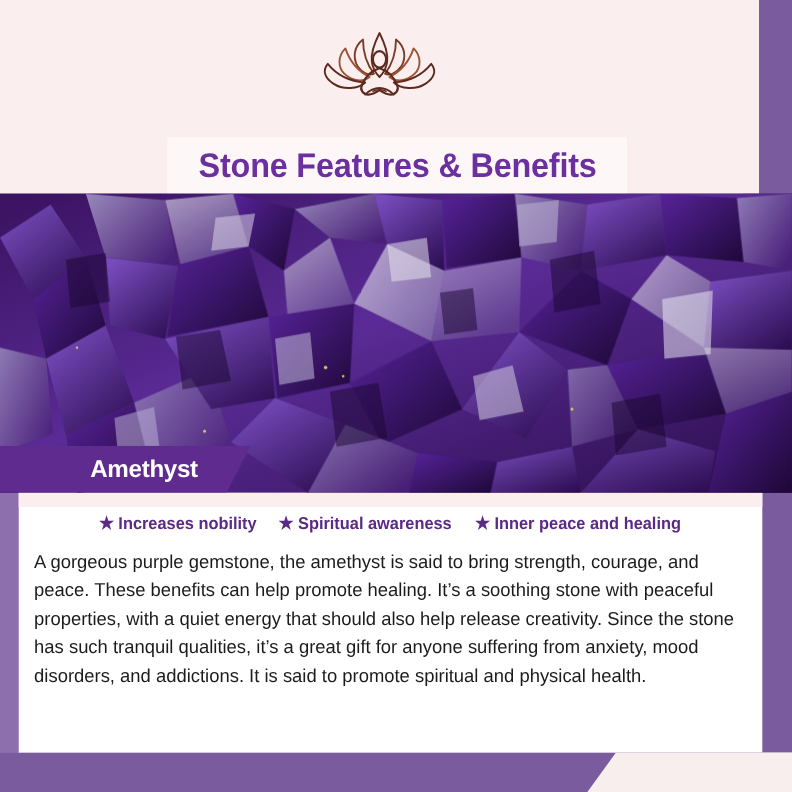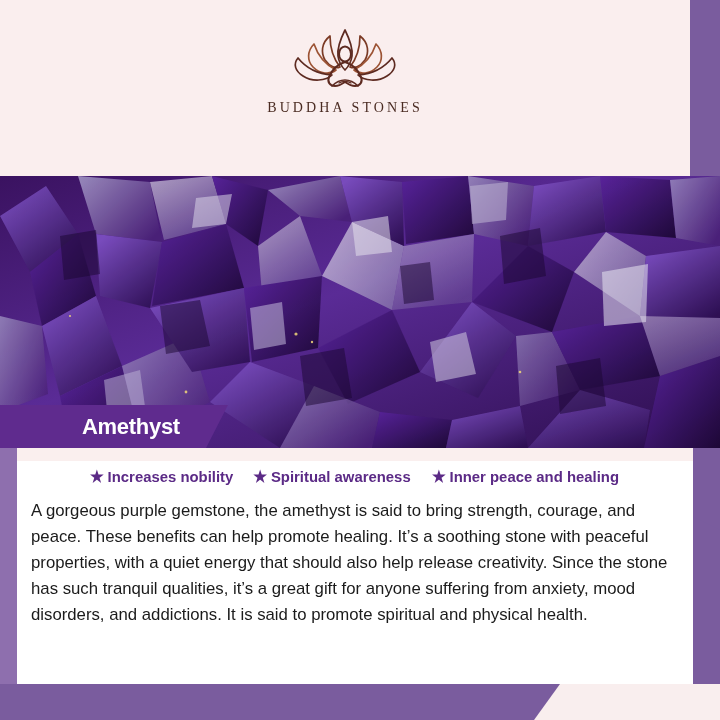--- a/index.html
+++ b/index.html
@@ -135,23 +135,25 @@
           <path d="M122 34 C114 44 102 50 88 51 C94 57 108 58 117 52 C125 47 127 40 122 34 Z"></path>
 
           <ellipse cx="75" cy="30" rx="6" ry="7.5" stroke-width="2"></ellipse>
 
           <path d="M75 38 C68 40 62 46 59 53 C57 58 60 62 65 62 C69 62 72 60 75 58 C78 60 81 62 85 62 C90 62 93 58 91 53 C88 46 82 40 75 38 Z" stroke-width="2"></path>
 
           <path d="M62 62 C66 58 70 56 75 56 C80 56 84 58 88 62" stroke-width="1.6"></path>
           <path d="M69 59 C72 57 78 57 81 59" stroke-width="1.3"></path>
         </g>
       </svg>
-      <div class="logo-word">BUDDHA STONES</div>
     </div>
 
+    <div class="title-banner">
+      <div class="title-text">Stone Features &amp; Benefits</div>
+    </div>
   </div>
 
   <div class="photo">
     <svg viewBox="0 0 720 272" preserveAspectRatio="none">
       <defs>
         <linearGradient id="bg1" x1="0" y1="0" x2="1" y2="1">
           <stop offset="0%" stop-color="#3a1260"></stop>
           <stop offset="45%" stop-color="#5a2b96"></stop>
           <stop offset="100%" stop-color="#2c0d4c"></stop>
         </linearGradient>

